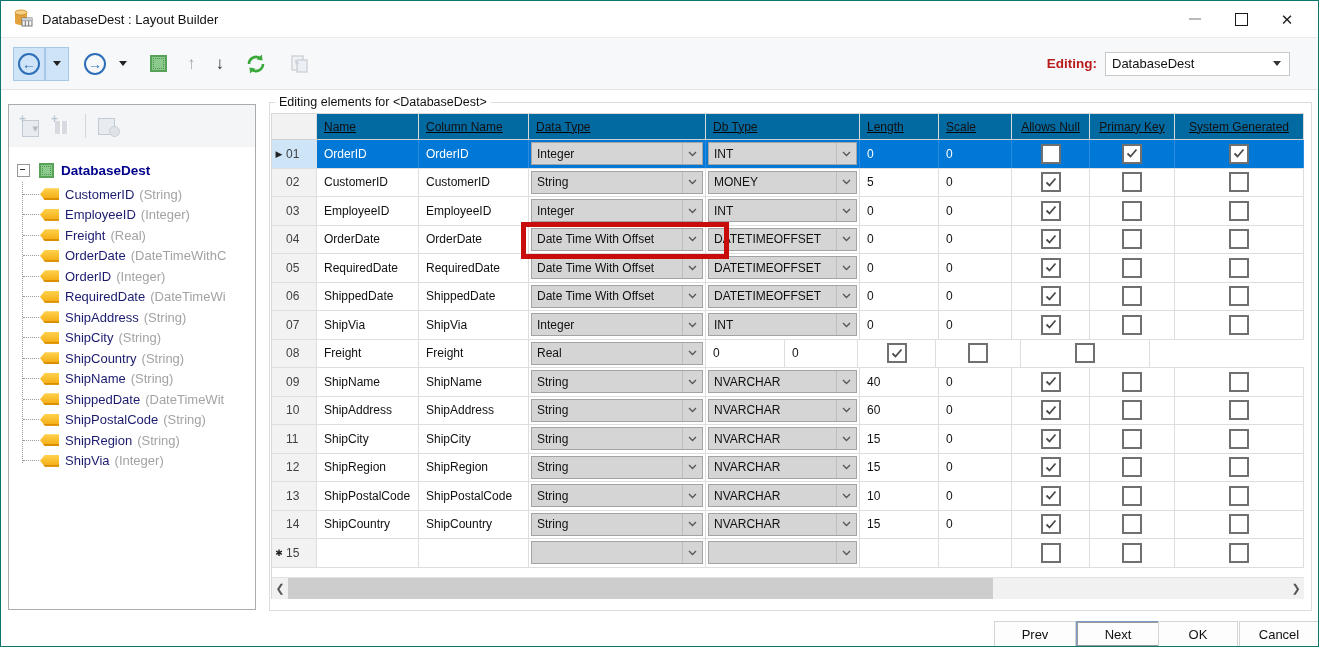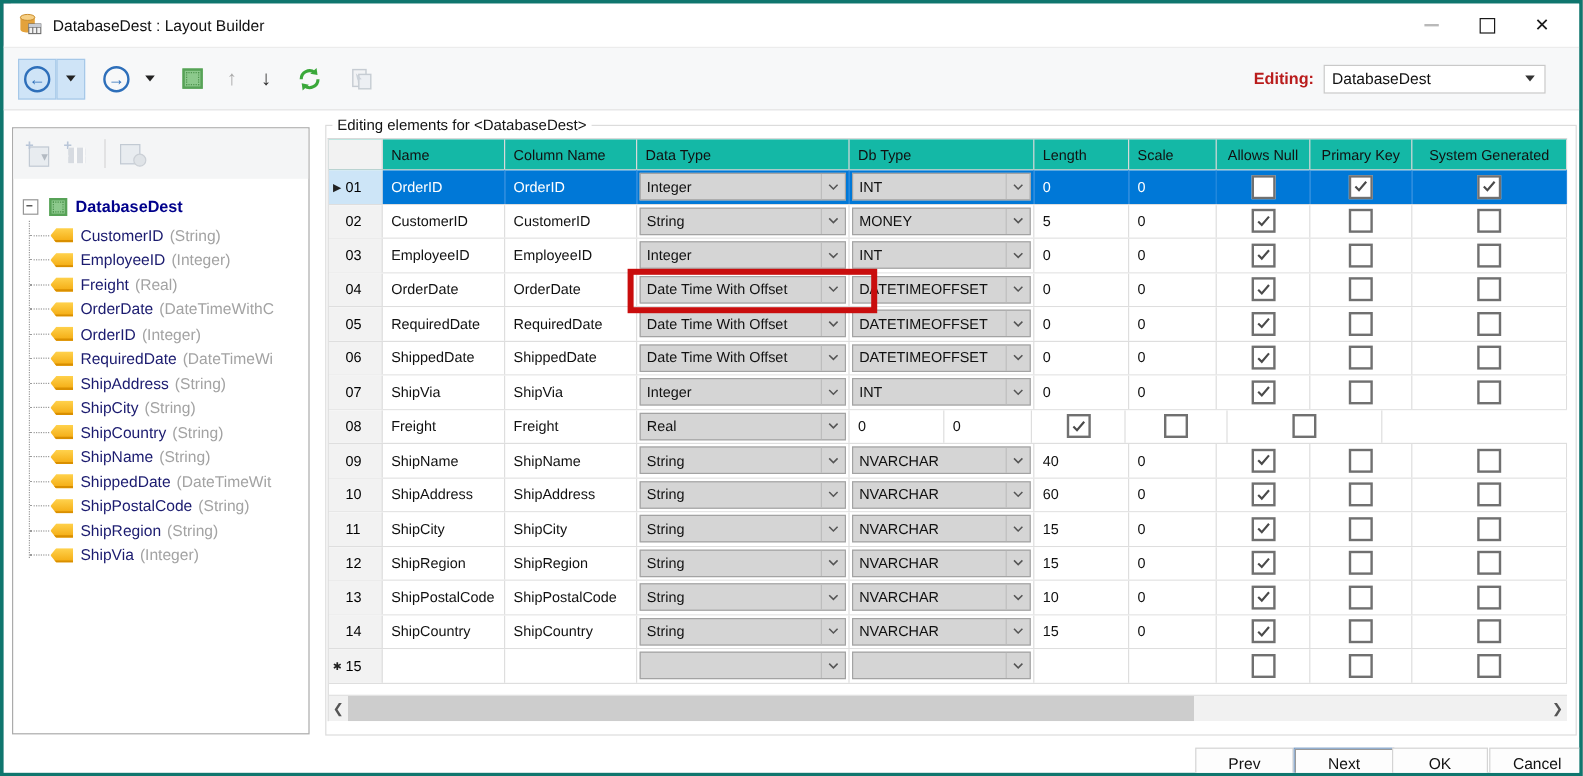--- a/index.html
+++ b/index.html
@@ -1,16 +1,16 @@
 <!DOCTYPE html>
 <html><head>
 <meta charset="utf-8">
 <style>
   html,body{margin:0;padding:0;background:#3a3a3a;font-family:"Liberation Sans",sans-serif;}
-  .window{position:relative;width:1319px;height:647px;background:#ffffff;border:3px solid #0f766e;box-sizing:border-box;overflow:hidden;}
+  .window{position:relative;width:1319px;height:647px;background:#ffffff;border:1px solid #0f766e;box-sizing:border-box;overflow:hidden;}
   .bg-sliver{position:absolute;left:0;top:0;width:6px;height:35px;background:#14294e;}
   .bg-sliver:after{content:"";position:absolute;left:1px;top:8px;width:4px;height:10px;background:#2f6fd0;border-radius:2px;}
 
   
   .titlebar{position:absolute;left:0;top:0;right:0;height:36px;background:#ffffff;border-bottom:1px solid #ececec;display:flex;align-items:center;}
   .app-icon{margin-left:12px;width:20px;height:20px;position:relative;flex:0 0 auto;}
   .title-text{margin-left:9px;font-size:13px;color:#111;}
   .win-controls{position:absolute;right:8px;top:0;height:36px;display:flex;}
   .wc{width:46px;height:36px;display:flex;align-items:center;justify-content:center;}
   .wc-min{width:12px;border-top:2px solid #b9b9b9;}
@@ -59,34 +59,34 @@
   .tag{width:19px;height:12px;flex:0 0 auto;margin-left:1px;background:linear-gradient(180deg,#ffd24d,#f3a90e);clip-path:polygon(0 50%,26% 0,100% 0,100% 100%,26% 100%);box-shadow:inset 0 -2px 0 #d98f00;}
   .tname{margin-left:6px;font-size:13px;color:#1b1b6f;}
   .ttype{margin-left:5px;font-size:13px;color:#a3a3a3;}
 
   
   .groupbox{position:absolute;left:268px;top:101px;width:1043px;height:509px;border:1px solid #dcdcdc;box-sizing:border-box;}
   .gb-label{position:absolute;left:5px;top:-8px;background:#fff;padding:0 4px;font-size:12.5px;color:#111;}
 
   
   .grid{position:absolute;left:1px;top:10px;width:1033px;height:486px;background:#fff;border-top:1px solid #d9d9d9;border-left:1px solid #d9d9d9;box-sizing:border-box;overflow:hidden;}
-  .ghead{display:flex;height:25px;background:#14b8a6;border-bottom:1px solid #d0d0d0;}
+  .ghead{display:flex;height:25px;background:#0369a1;border-bottom:1px solid #d0d0d0;text-decoration:underline;}
   .gh{box-sizing:border-box;border-right:1px solid #d9d9d9;font-size:12px;color:#111;display:flex;align-items:center;padding-left:7px;overflow:hidden;white-space:nowrap;}
   .gh.ctr{justify-content:center;padding-left:0;}
   .grow{display:flex;height:27.5px;background:#fff;border-bottom:1px solid #dedede;}
   .gcell{box-sizing:border-box;border-right:1px solid #dedede;display:flex;align-items:center;overflow:hidden;font-size:12px;color:#111;white-space:nowrap;}
   .gcell.pad{padding-left:7px;}
   .gcell.ctr{justify-content:center;}
   .c0{width:45px;background:#f2f2f2;}
   .c1{width:102px;} .c2{width:110px;} .c3{width:177px;} .c4{width:154px;}
   .c5{width:79px;} .c6{width:73px;} .c7{width:78px;} .c8{width:85px;} .c9{width:129px;}
   .grow.sel .gcell{background:#0078d7;color:#fff;border-right-color:#2a8ade;}
   .grow.sel .c0{background:#cde5f7;color:#111;border-right-color:#dedede;}
   .ind{width:14px;text-align:center;font-size:9px;color:#222;flex:0 0 auto;}
-  .rnum{font-size:12px;color:#000000;}
+  .rnum{font-size:12px;color:#404040;}
   .dd{flex:1;height:23px;margin:0 2px;background:#d5d5d5;border:1px solid #a3a3a3;box-sizing:border-box;display:flex;align-items:center;color:#111;}
   .dd .ddtext{flex:1;padding-left:5px;font-size:12px;overflow:hidden;white-space:nowrap;}
   .dd .ddarrow{width:19px;height:100%;border-left:1px solid #bdbdbd;display:flex;align-items:center;justify-content:center;flex:0 0 auto;}
   .cb{width:16px;height:16px;background:#fff;border:2px solid #707070;box-sizing:content-box;display:flex;align-items:center;justify-content:center;}
   .red-box{position:absolute;left:249px;top:108px;width:208px;height:37px;border:5px solid #c90d0d;box-sizing:border-box;pointer-events:none;z-index:5;}
   .hscroll{position:absolute;left:0;bottom:0;width:100%;height:21px;background:#f1f1f1;border-top:1px solid #e2e2e2;display:flex;align-items:center;}
   .sb-arrow{width:16px;height:100%;display:flex;align-items:center;justify-content:center;font-size:11px;color:#555;flex:0 0 auto;}
   .sb-thumb{width:705px;height:100%;background:#cdcdcd;flex:0 0 auto;}
   .sb-track{flex:1;}
 

